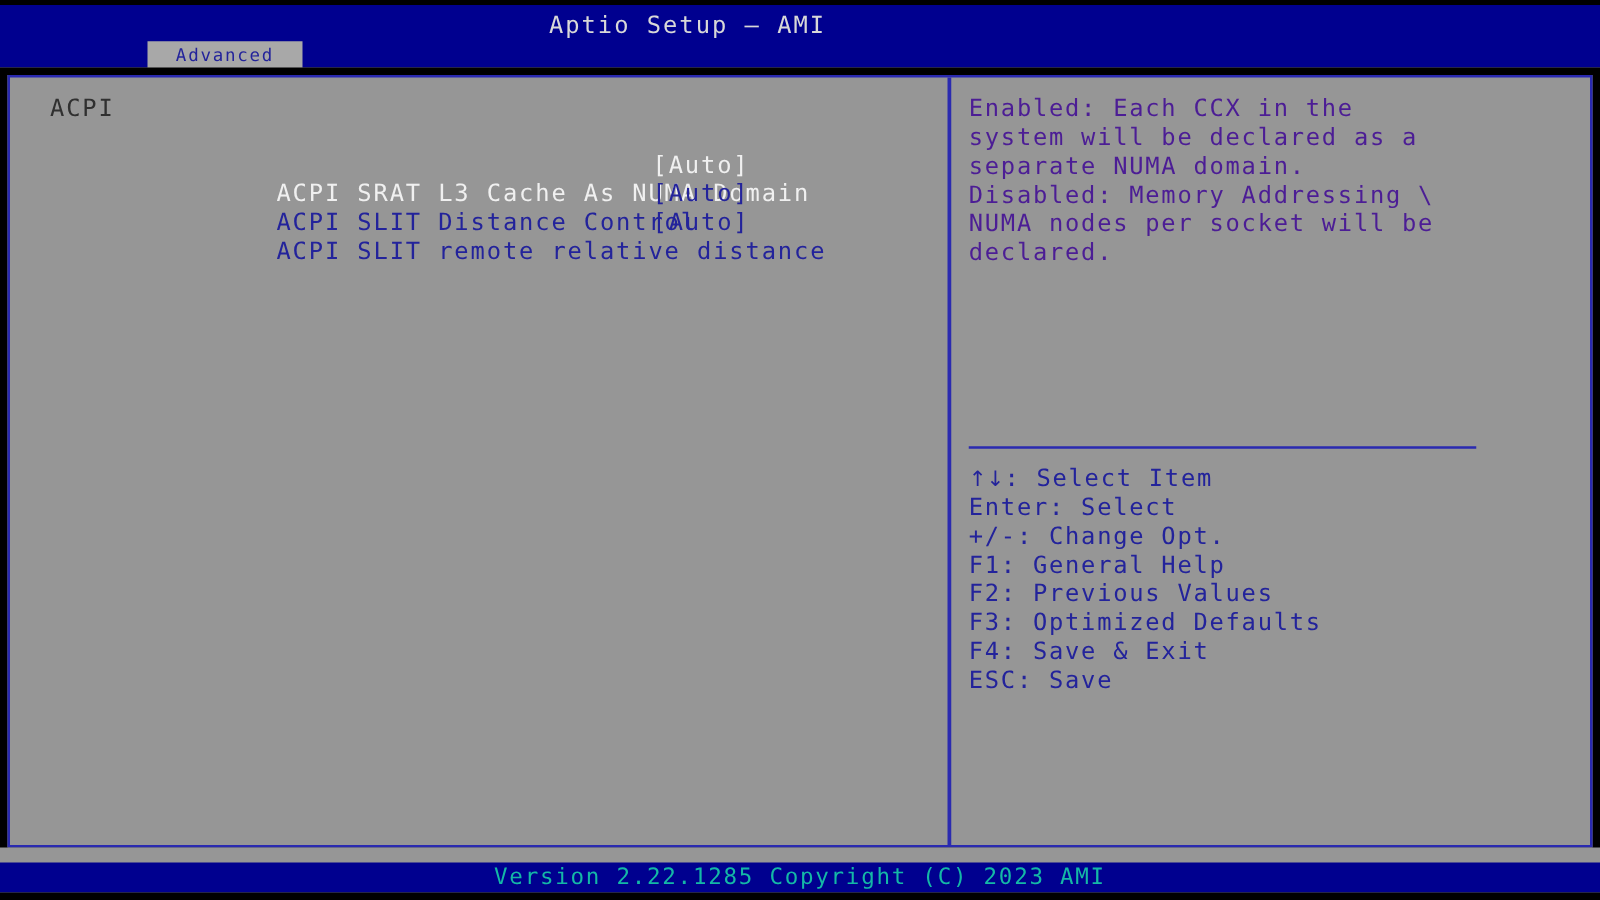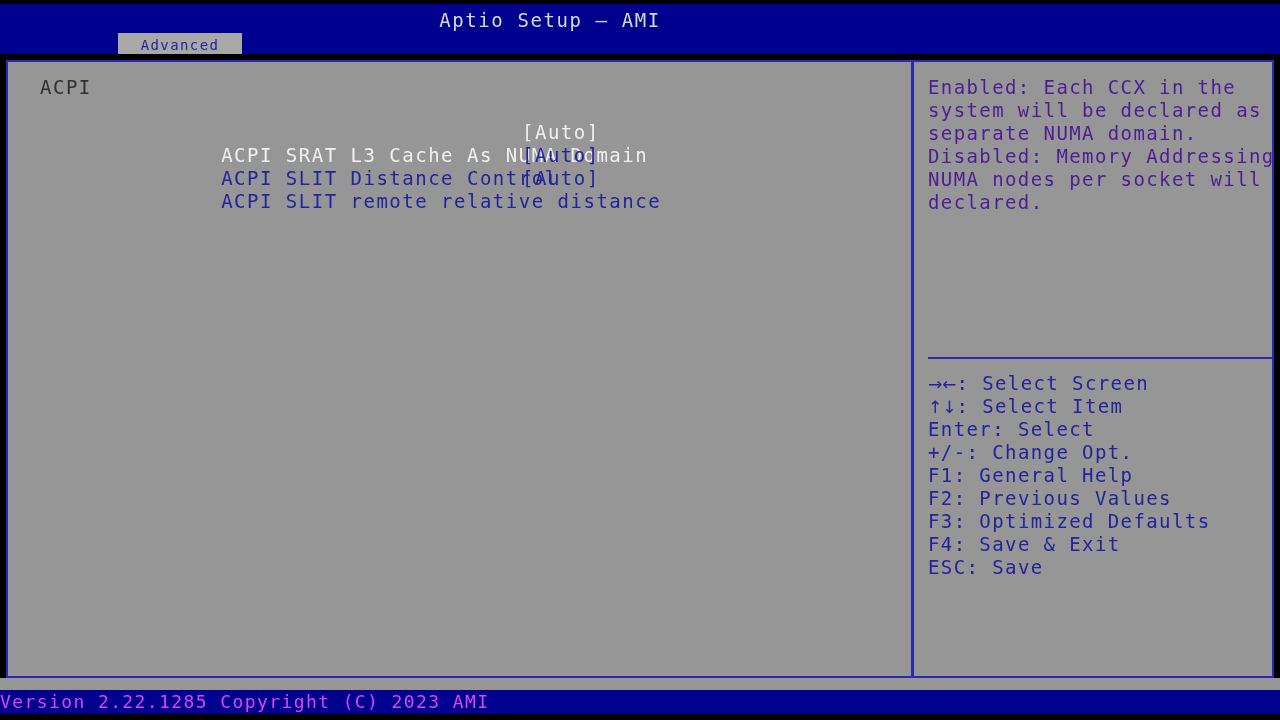--- a/index.html
+++ b/index.html
@@ -95,21 +95,21 @@
     position: absolute;
     left: 0; top: 0;
     width: 100%;
     height: 100%;
     display: flex;
   }
 
   
   .left-pane {
     position: relative;
-    width: 906px;
+    width: 753px;
     height: 100%;
     box-sizing: border-box;
     border-right: 3px solid #2a2ab0;
     overflow: hidden;
   }
   .left-inner {
     position: absolute;
     left: 32px; top: 14px;
     right: 8px;
   }
@@ -204,22 +204,22 @@
     position: absolute;
     left: 0; top: 690px;
     width: 1280px;
     height: 24px;
     background: #00008f;
   }
   .footer-text {
     position: absolute;
     left: 0; top: 1px;
     width: 1280px;
-    text-align: left;
-    color: #d946ef;
+    text-align: center;
+    color: #14b8a6;
     font-size: 18px;
     letter-spacing: 1.4px;
     white-space: pre;
   }
   .bottom-black {
     position: absolute;
     left: 0; top: 714px;
     width: 1280px;
     height: 6px;
     background: #000000;
@@ -275,21 +275,20 @@
 system will be declared as a
 separate NUMA domain.
 Disabled: Memory Addressing \
 NUMA nodes per socket will be
 declared.</div>
 
           <div class="hr-sep"></div>
 
           <div class="legend">
 
-            <div class="legend-row"><span class="legend-key-glyph">→←</span><span>: Select Screen</span></div>
 
             <div class="legend-row"><span class="legend-key-glyph">↑↓</span><span>: Select Item</span></div>
 
             <div class="legend-row"><span>Enter</span><span>: Select</span></div>
 
             <div class="legend-row"><span>+/-</span><span>: Change Opt.</span></div>
 
             <div class="legend-row"><span>F1</span><span>: General Help</span></div>
 
             <div class="legend-row"><span>F2</span><span>: Previous Values</span></div>

